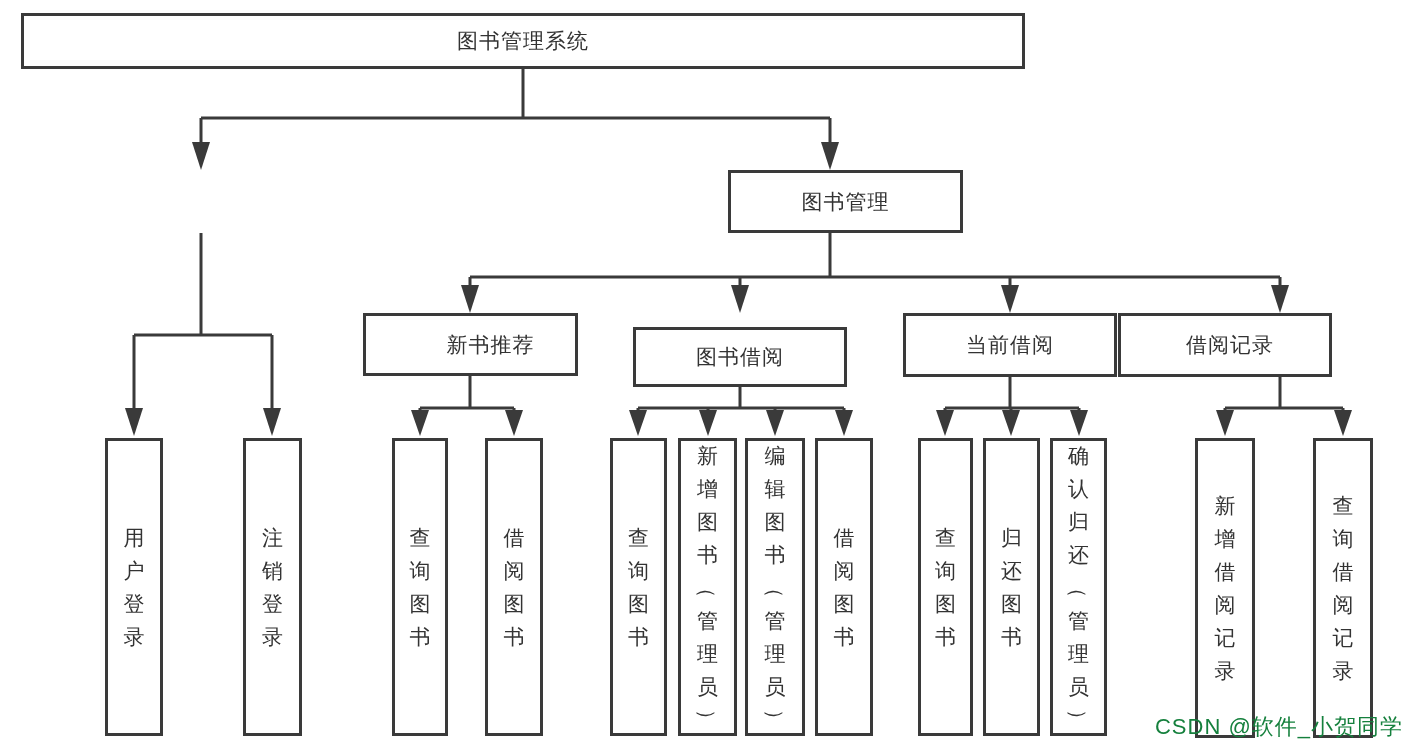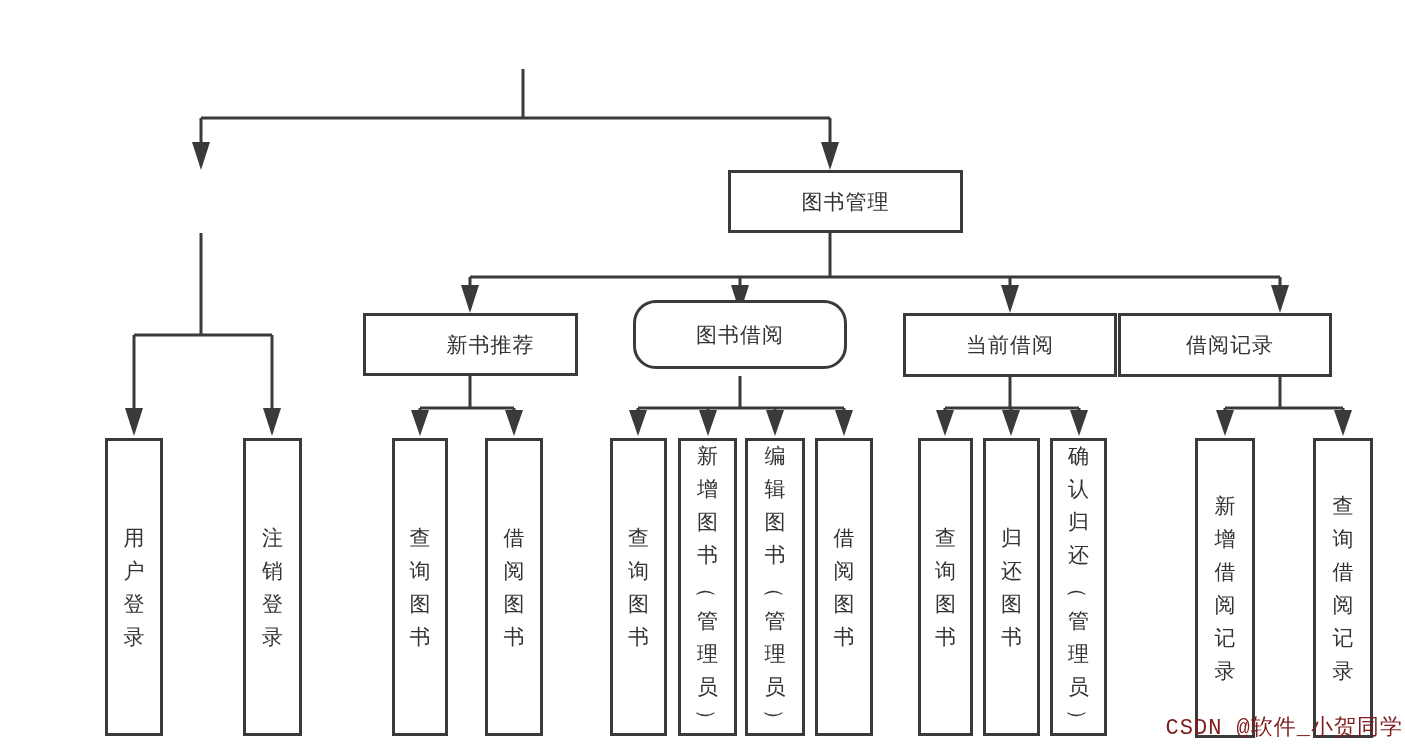--- a/index.html
+++ b/index.html
@@ -36,24 +36,23 @@
     text-align:center;
     font-size:21px;
   }
   .vchar.rot{transform:rotate(90deg);}
   #watermark{
     position:absolute;
     top:712px;
     right:2px;
     z-index:5;
     font-size:22px;
-    color:#7f1d1d;
+    color:#15803d;
     letter-spacing:1px;
     white-space:nowrap;
-    font-family:Liberation Mono, monospace;
   }
 </style>
 </head>
 <body>
 
 <div id="stage">
 
   <svg id="wires" viewBox="0 0 1405 747" xmlns="http://www.w3.org/2000/svg">
     <g stroke="#3a3a3a" stroke-width="3" fill="none">
 
@@ -87,29 +86,32 @@
       <polygon points="766,410 784,410 775,436"></polygon>
       <polygon points="835,410 853,410 844,436"></polygon>
       <polygon points="936,410 954,410 945,436"></polygon>
       <polygon points="1002,410 1020,410 1011,436"></polygon>
       <polygon points="1070,410 1088,410 1079,436"></polygon>
       <polygon points="1216,410 1234,410 1225,436"></polygon>
       <polygon points="1334,410 1352,410 1343,436"></polygon>
     </g>
   </svg>
 
+  <div class="node wide" style="left:21px;top:13px;width:1004px;height:56px;">
+    <span class="label">图书管理系统</span>
+  </div>
 
   <div class="node wide" style="left:712px;top:170px;width:235px;height:63px;margin-left:16px;">
     <span class="label">图书管理</span>
   </div>
 
   <div class="node wide" style="left:363px;top:313px;width:215px;height:63px;padding-left:40px;">
     <span class="label">新书推荐</span>
   </div>
-  <div class="node wide" style="left:633px;top:300px;width:214px;height:69px;border-radius:23px;">
+  <div class="node wide" style="left:633px;top:327px;width:214px;height:60px;">
     <span class="label">图书借阅</span>
   </div>
   <div class="node wide" style="left:903px;top:313px;width:214px;height:64px;">
     <span class="label">当前借阅</span>
   </div>
   <div class="node wide" style="left:1118px;top:313px;width:214px;height:64px;padding-left:10px;">
     <span class="label">借阅记录</span>
   </div>
 
   <div class="node tall" style="left:105px;top:438px;width:58px;height:298px;">

